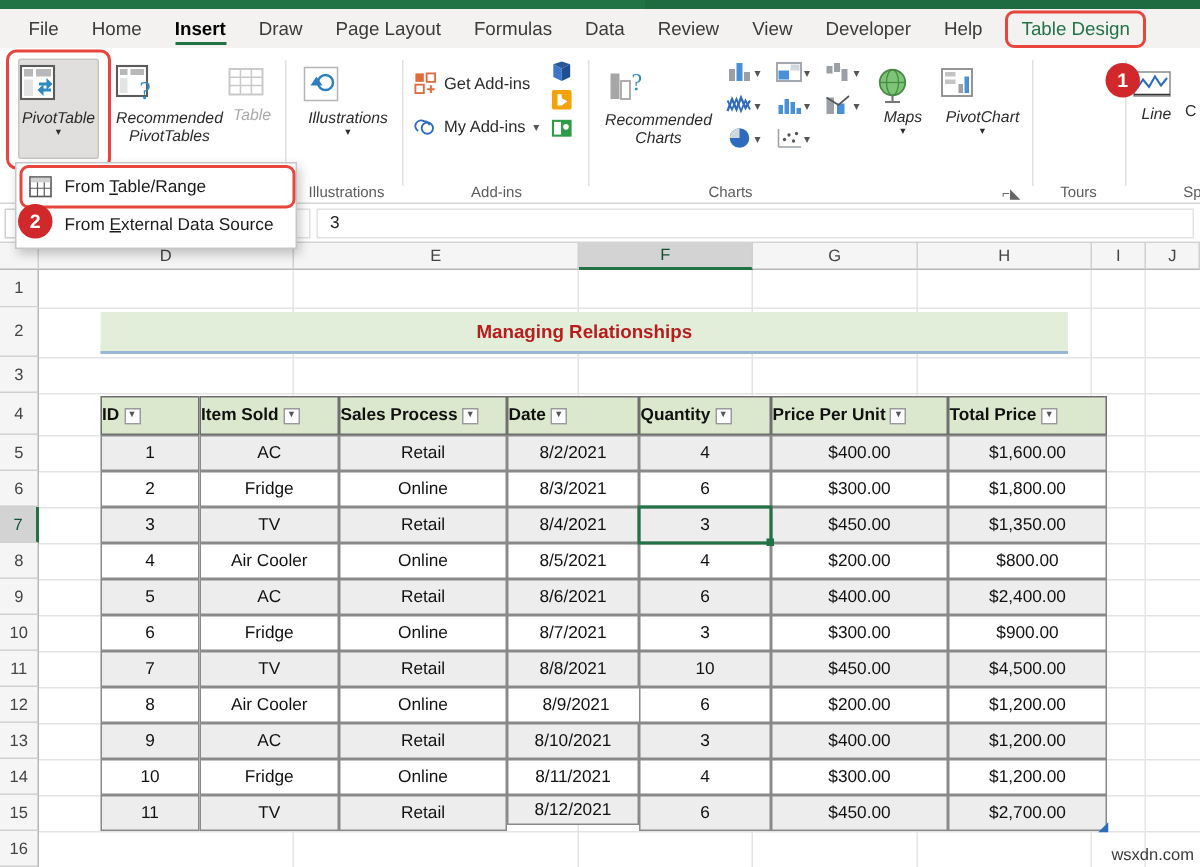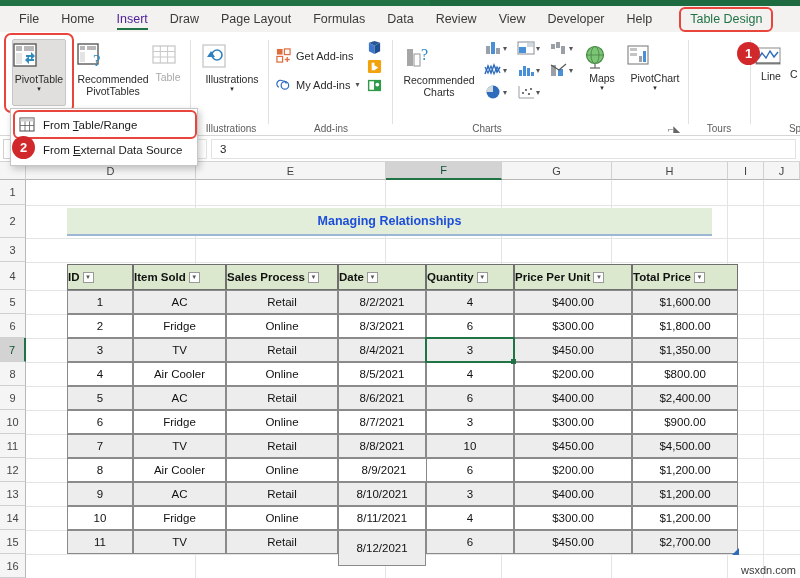--- a/index.html
+++ b/index.html
@@ -29,50 +29,50 @@
     display:flex; align-items:center;
     padding-left:8px;
     font-size:12.5px; color:#3b3a39;
   }
   .tab {
     padding:3px 11px 4px 11px;
     white-space:nowrap;
     position:relative;
     cursor:default;
   }
-  .tab.active { color:#4c1d95; font-weight:400; }
+  .tab.active { color:#000000; font-weight:700; }
   .tab.active::after {
     content:""; position:absolute; left:11px; right:11px; bottom:0px;
     height:2px; background:#217346;
   }
   .tab.contextual { color:#217346; }
   .tab.boxed {
     outline:2.5px solid #e8453c; border-radius:4px;
-    margin-left:18px; padding:3px 9px 4px 9px;
+    margin-left:6px; padding:3px 9px 4px 9px;
   }
 
   
   .ribbon {
     position:absolute; left:0; top:32px; width:800px; height:104px;
     background:#ffffff; border-bottom:1px solid #d6d6d6;
   }
   .rgroup { position:absolute; top:0; height:104px; }
   .rgroup-label {
     position:absolute; bottom:2px; width:100%;
     text-align:center; font-size:10px; color:#5c5c5c;
   }
   .rsep { position:absolute; top:8px; width:1px; height:84px; background:#e1e1e1; }
 
   
   .bigbtn {
     position:absolute; text-align:center; cursor:default;
     font-size:10.5px; color:#2b2b2b; line-height:1.15;
   }
   .bigbtn .glyph { display:block; margin:0 auto 2px auto; }
-  .bigbtn .cap { display:block; }
+  .bigbtn .cap { display:block;font-style:italic; }
   .chev { font-size:7px; display:block; line-height:7px; margin-top:0px; }
 
   .hlbox {
     position:absolute;
     outline:2.5px solid #e8453c; border-radius:5px;
     pointer-events:none;
   }
   .selbg { position:absolute; background:#e1dfdd; border:1px solid #c8c6c4; border-radius:2px; }
 
   
@@ -161,21 +161,21 @@
 
   .sheet { position:absolute; left:26px; top:18px; right:0; bottom:0; background:#fff; }
   .gline-v { position:absolute; width:1px; background:#e4e4e4; top:0; }
   .gline-h { position:absolute; height:1px; background:#e4e4e4; left:0; }
 
   
   .banner {
     position:absolute; background:#e2eeda;
     border-bottom:2px solid #9bb7d4;
     display:flex; align-items:center; justify-content:center;
-    font-size:12.5px; font-weight:bold; color:#1d4ed8;
+    font-size:12.5px; font-weight:bold; color:#b91c1c;
   }
   .th {
     position:absolute; background:#dbe8cd; border:1px solid #6f6f6f;
     display:flex; align-items:center; justify-content:flex-start; gap:3px;
     font-size:11.5px; font-weight:bold; color:#111;
   }
   .filt {
     width:11px; height:11px; background:#fdfdfd; border:1px solid #9a9a9a;
     display:flex; align-items:center; justify-content:center;
     font-size:6px; color:#555; line-height:1;
@@ -689,21 +689,21 @@
         <div class="td" style="left:107px; top:326px; width:93px;  height:24px;">Fridge</div>
         <div class="td" style="left:200px; top:326px; width:112px; height:24px;">Online</div>
         <div class="td" style="left:312px; top:326px; width:88px;  height:24px;">8/11/2021</div>
         <div class="td" style="left:400px; top:326px; width:88px;  height:24px;">4</div>
         <div class="td" style="left:488px; top:326px; width:118px; height:24px;">$300.00</div>
         <div class="td" style="left:606px; top:326px; width:106px; height:24px;">$1,200.00</div>
 
         <div class="td banded" style="left:41px; top:350px; width:66px;  height:24px;">11</div>
         <div class="td banded" style="left:107px; top:350px; width:93px;  height:24px;">TV</div>
         <div class="td banded" style="left:200px; top:350px; width:112px; height:24px;">Retail</div>
-        <div class="td banded" style="left:312px; top:350px; width:88px;  height:36px;">8/12/2021</div>
+        <div class="td banded" style="left:312px; top:350px; width:88px;  height:20px;">8/12/2021</div>
         <div class="td banded" style="left:400px; top:350px; width:88px;  height:24px;">6</div>
         <div class="td banded" style="left:488px; top:350px; width:118px; height:24px;">$450.00</div>
         <div class="td banded" style="left:606px; top:350px; width:106px; height:24px;">$2,700.00</div>
 
         <div class="tblcorner">
           <svg width="7" height="7" viewBox="0 0 7 7" style="position:absolute; left:706px; top:368px;">
             <path d="M7 0 L7 7 L0 7 Z" fill="#2e6bbd"></path>
           </svg>
         </div>
       </div>

